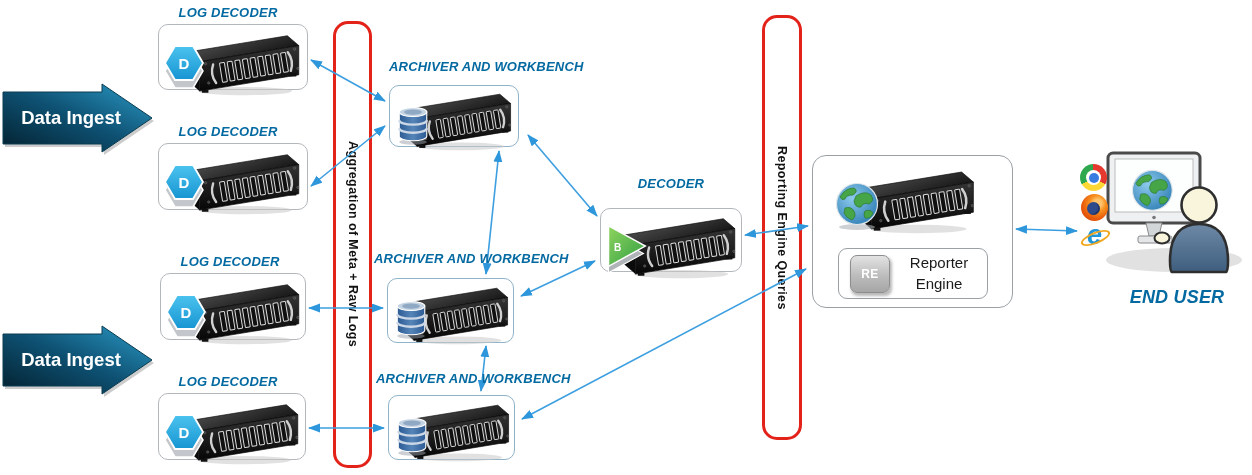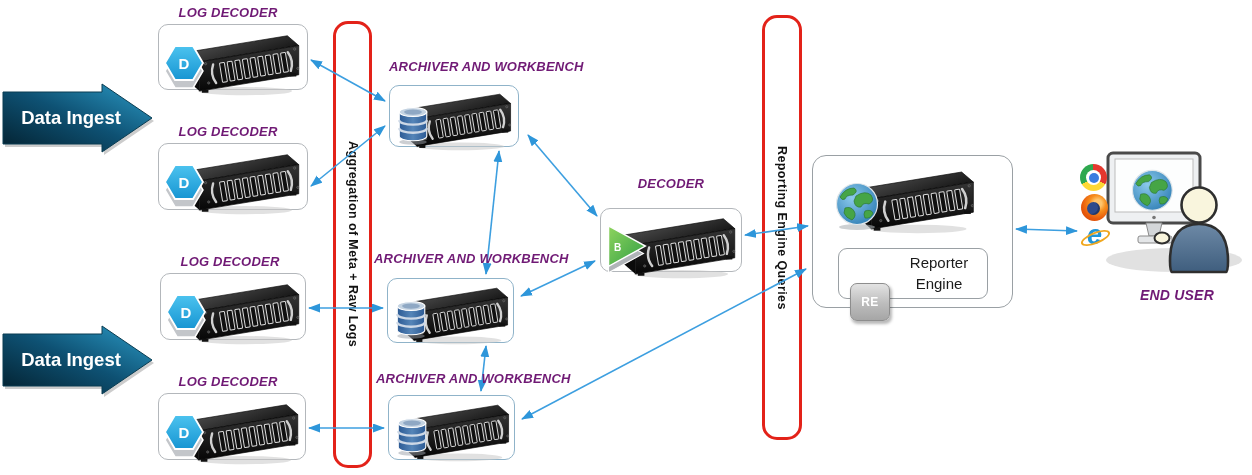--- a/index.html
+++ b/index.html
@@ -8,41 +8,41 @@
   #canvas { position:relative; width:1252px; height:475px; background:#fff; overflow:hidden; }
 
   
   .box { position:absolute; background:#fff; border:1.6px solid #b3b7bb; border-radius:10px; }
   .box.archiver { border-color:#8fb3c9; }
   .box.nwbox { border-radius:14px; border-color:#9aa0a4; }
   .srv { position:absolute; }
   .badge { position:absolute; }
 
   
-  .lbl { position:absolute; font:italic 700 13px "Liberation Sans",sans-serif; color:#701a75; letter-spacing:.2px; white-space:nowrap; z-index:6; }
+  .lbl { position:absolute; font:italic 700 13px "Liberation Sans",sans-serif; color:#0369a1; letter-spacing:.2px; white-space:nowrap; z-index:6; }
   .lbl.center { text-align:center; }
-  .lbl.big { font-size:14px; }
+  .lbl.big { font-size:18px; }
 
   
   .pipe { position:absolute; border:3px solid #e32219; border-radius:15px; background:#fff;
           display:flex; align-items:center; justify-content:center; z-index:2; }
   .pipe span { writing-mode:vertical-rl; font:600 12.5px "Liberation Sans",sans-serif; color:#111; letter-spacing:.4px; white-space:nowrap; }
 
   
   #wires { position:absolute; left:0; top:0; z-index:5; pointer-events:none; }
 
   .ingest { position:absolute; z-index:3; }
 
   
   .reporter { position:absolute; background:#fff; border:1.4px solid #9aa0a4; border-radius:9px; }
   .re-badge { position:absolute; left:11px; top:6px; width:40px; height:38px; border-radius:7px;
               background:linear-gradient(180deg,#e3e3e3,#bcbcbc 55%,#a6a6a6);
               border:1px solid #8d8d8d; box-shadow:1.5px 2.5px 3px rgba(0,0,0,.28);
               display:flex; align-items:center; justify-content:center;
-              font:700 12px "Liberation Sans",sans-serif; color:#fff; letter-spacing:.5px;margin-top:28px; }
+              font:700 12px "Liberation Sans",sans-serif; color:#fff; letter-spacing:.5px; }
   .rep-text { position:absolute; left:56px; top:0; width:88px; height:100%;
               display:flex; align-items:center; justify-content:center; text-align:center;
               font:400 15px "Liberation Sans",sans-serif; color:#1a1a1a; line-height:1.35; }
 
   
   .browser { position:absolute; z-index:4; }
   .chrome { width:27px; height:27px; border-radius:50%;
             background:conic-gradient(from 120deg,#fdd835 0 120deg,#2ea84f 120deg 240deg,#e5382e 240deg 360deg); }
   .chrome::before { content:""; position:absolute; inset:6px; background:#fff; border-radius:50%; }
   .chrome::after  { content:""; position:absolute; inset:8.5px; background:#3a7de0; border-radius:50%; }

